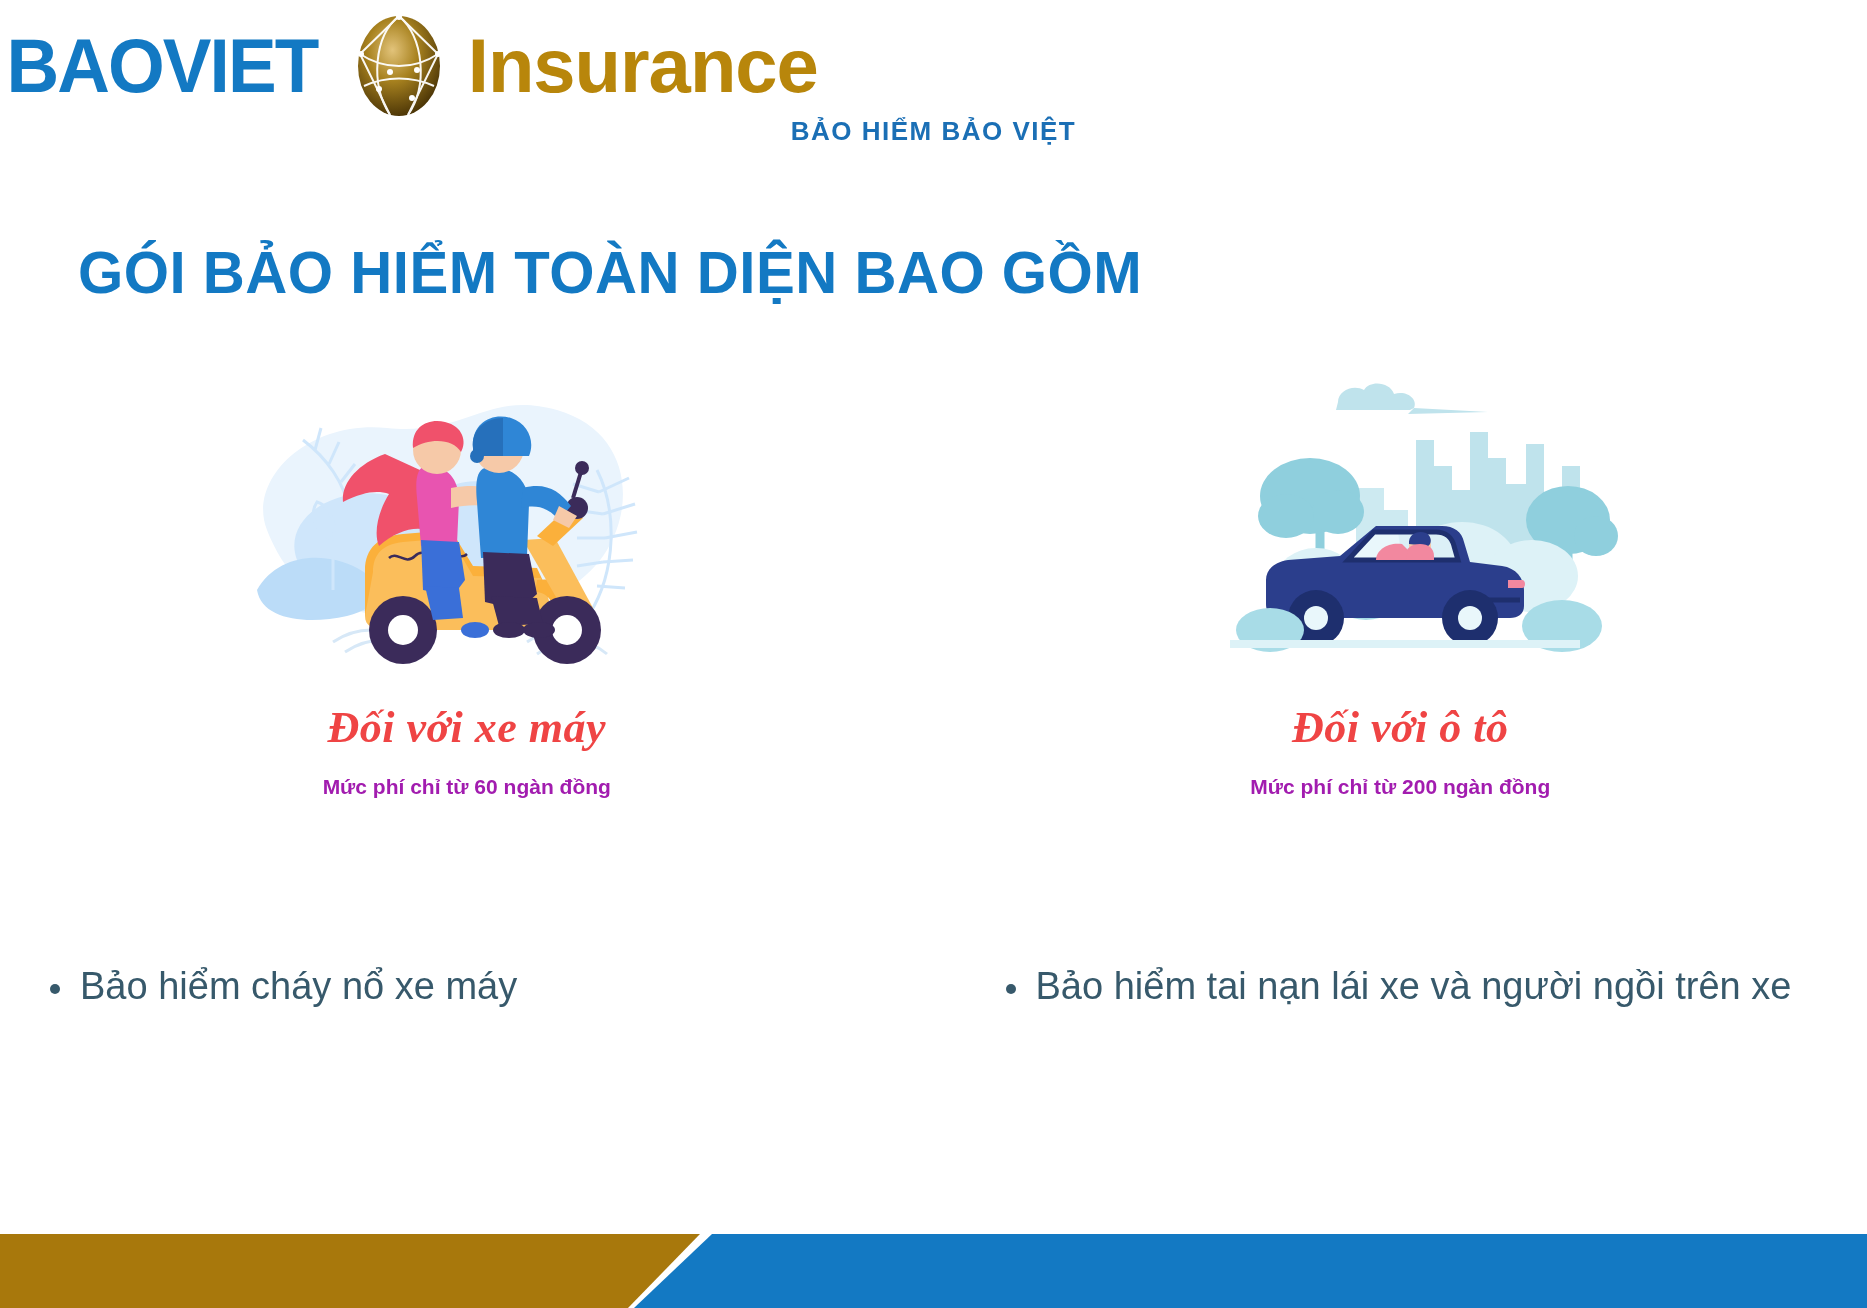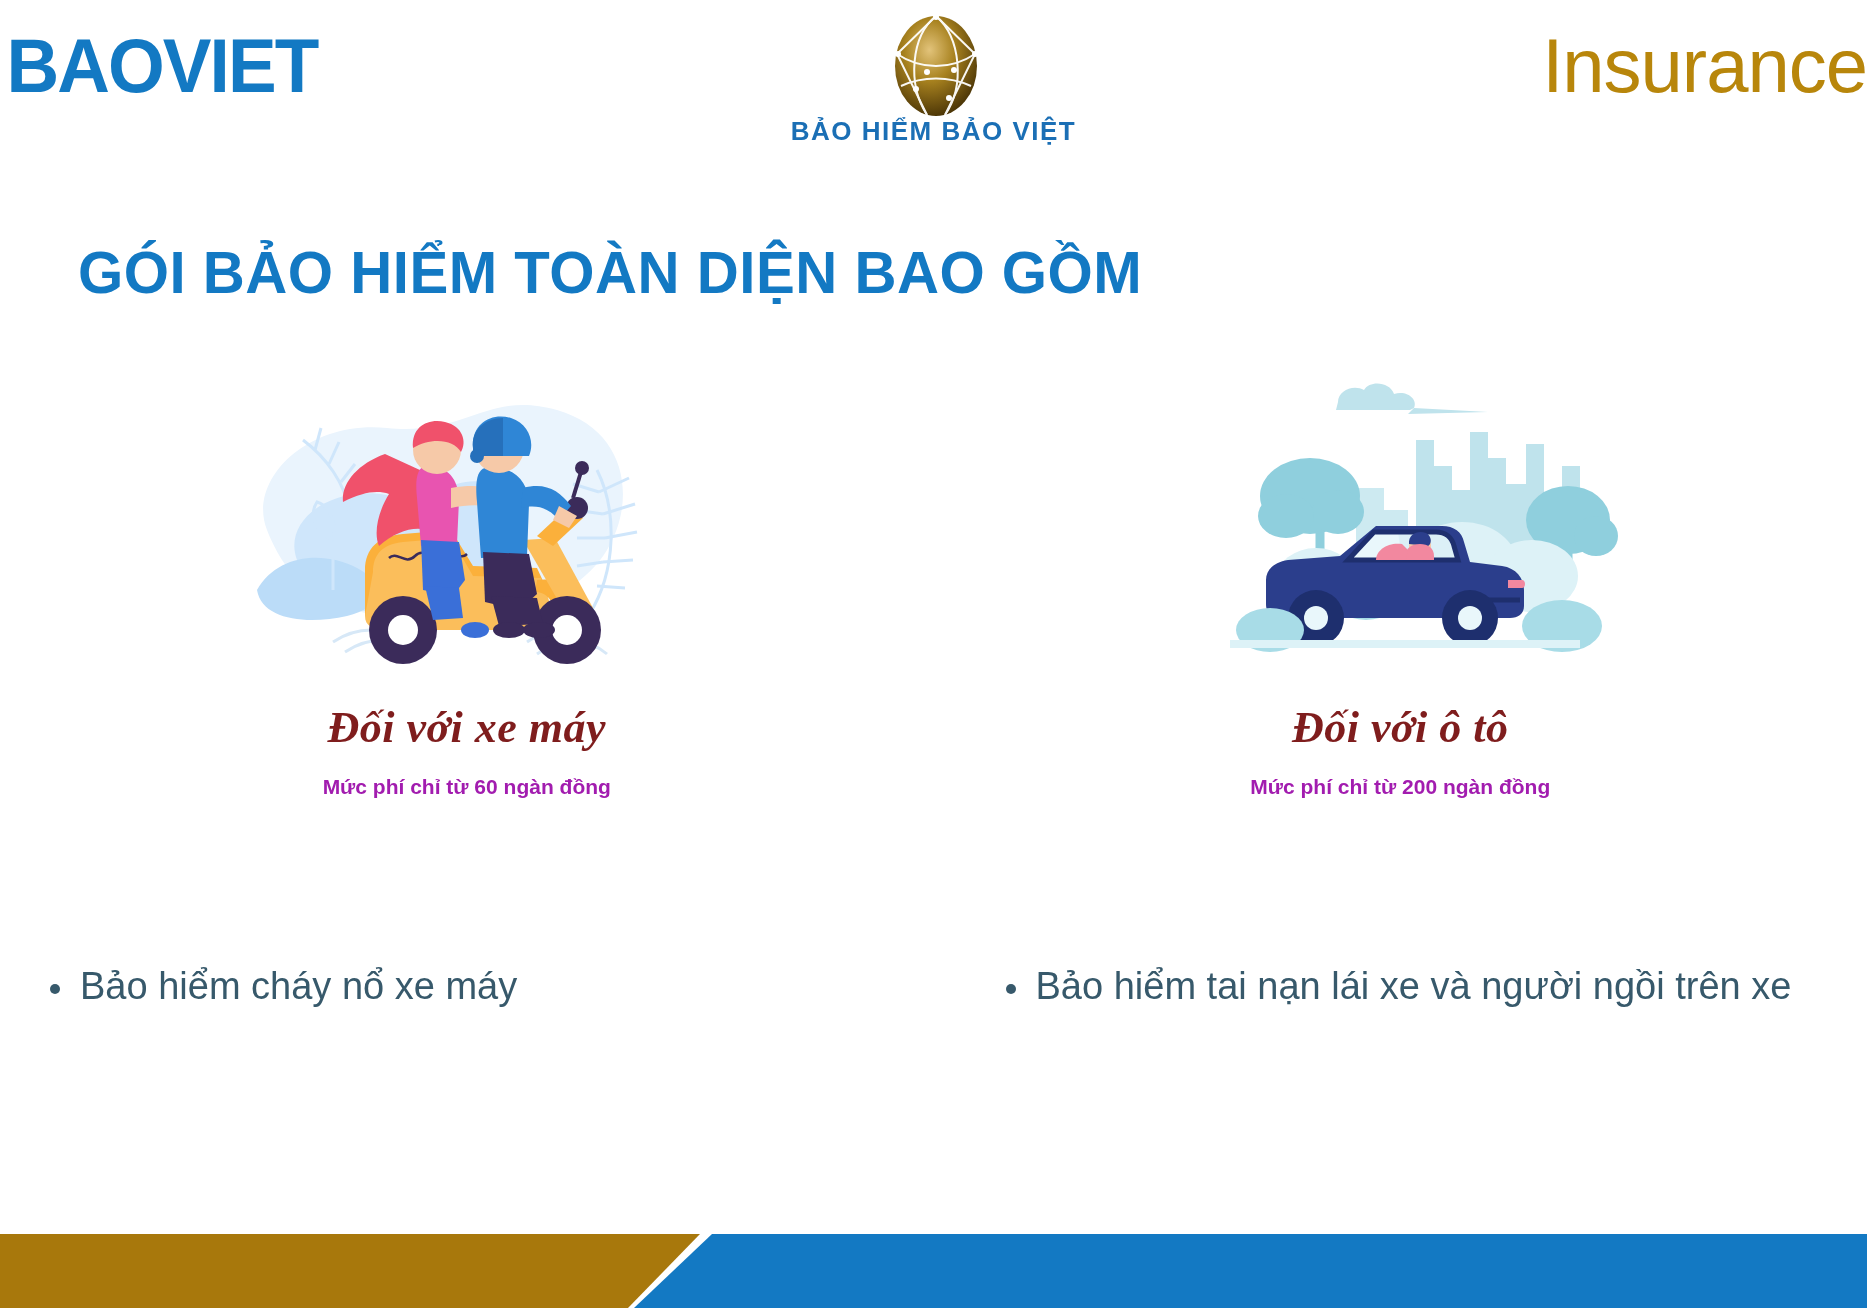--- a/index.html
+++ b/index.html
@@ -21,42 +21,42 @@
   .logo-block {
     position: absolute;
     top: 22px;
     left: 0;
     width: 100%;
     text-align: center;
   }
   .logo-row {
     display: flex;
     align-items: center;
-    justify-content: space-between;
+    justify-content: flex-start;
     gap: 8px;
     height: 88px;
   }
   .logo-baoviet {
     font-family: "Liberation Sans", sans-serif;
     font-weight: bold;
     font-size: 76px;
     letter-spacing: -2px;
     color: #1379C3;
     line-height: 1;
     transform: scaleX(0.96);
   }
   .logo-globe {
     width: 90px;
     height: 104px;
     margin: 0 16px 0 22px;
     position: relative;
   }
   .logo-insurance {
     font-family: "Liberation Sans", sans-serif;
-    font-weight: normal;
+    font-weight: bold;
     font-size: 76px;
     color: #B8860B;
     line-height: 1;
     letter-spacing: -1px;
   }
   .logo-sub {
     margin-top: 6px;
     font-family: "Liberation Sans", sans-serif;
     font-weight: bold;
     font-size: 26px;
@@ -96,21 +96,21 @@
   .illus {
     width: 460px;
     height: 300px;
     position: relative;
   }
   .col-heading {
     font-family: "Liberation Serif", serif;
     font-style: italic;
     font-weight: bold;
     font-size: 44px;
-    color: #7f1d1d;
+    color: #ef4444;
     margin-top: 22px;
     letter-spacing: 0.5px;
   }
   .col-price {
     font-family: "Liberation Sans", sans-serif;
     font-weight: bold;
     font-size: 21px;
     color: #a21caf;
     margin-top: 22px;
   }

